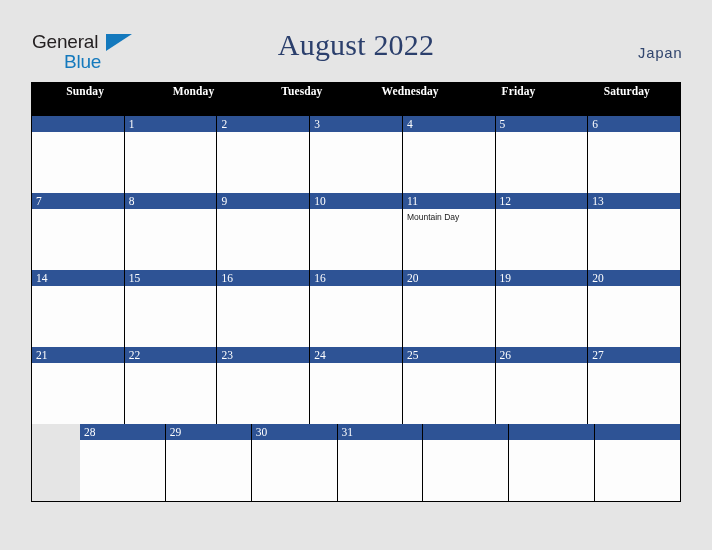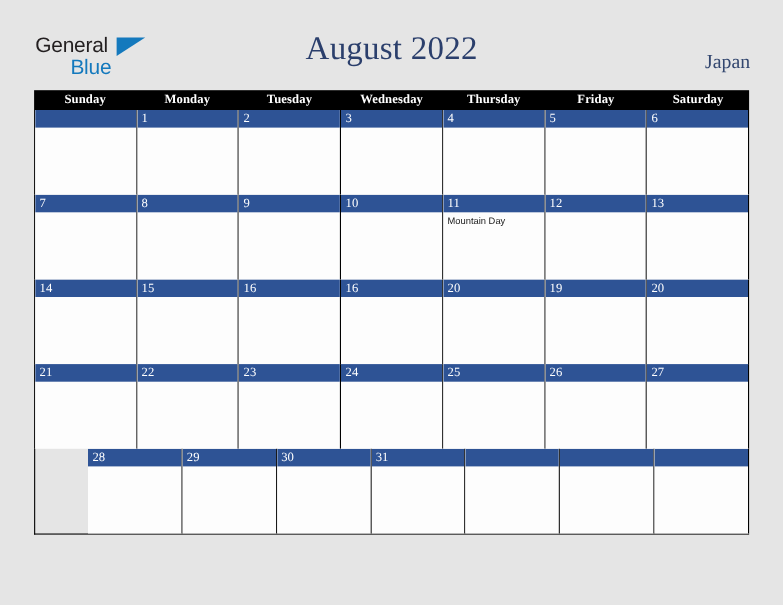--- a/index.html
+++ b/index.html
@@ -76,37 +76,37 @@
     font-family: "Liberation Serif", serif;
     font-size: 30px;
     color: #2b3f6c;
     letter-spacing: 0.2px;
   }
 
   .region {
     position: absolute;
     right: 30px;
     top: 46px;
-    font-family: Liberation Serif, serif;
-    font-size: 18px;
+    font-family: Liberation Mono, monospace;
+    font-size: 15px;
     color: #33476f;
   }
 
   
   .calendar {
     position: absolute;
     left: 31px;
     top: 82px;
     width: 650px;
   }
 
   .weekday-row {
     display: flex;
     width: 650px;
-    height: 18px;
+    height: 34px;
     background: #000000;
   }
   .weekday {
     flex: 1 1 0;
     text-align: center;
     color: #ffffff;
     font-family: "Liberation Serif", serif;
     font-weight: bold;
     font-size: 11.5px;
     line-height: 18px;
@@ -176,21 +176,20 @@
     <div class="region">Japan</div>
 
   </div>
 
   <div class="calendar">
     <div class="weekday-row">
         <div class="weekday">Sunday</div>
         <div class="weekday">Monday</div>
         <div class="weekday">Tuesday</div>
         <div class="weekday">Wednesday</div>
-        <div class="weekday">Thursday</div>
         <div class="weekday">Friday</div>
         <div class="weekday">Saturday</div>
       </div>
     <div class="weeks">
         <div class="week-row">
           <div class="day-cell">
             <div class="day-number-bar"></div>
             <div class="day-body"></div>
           </div>
           <div class="day-cell">

